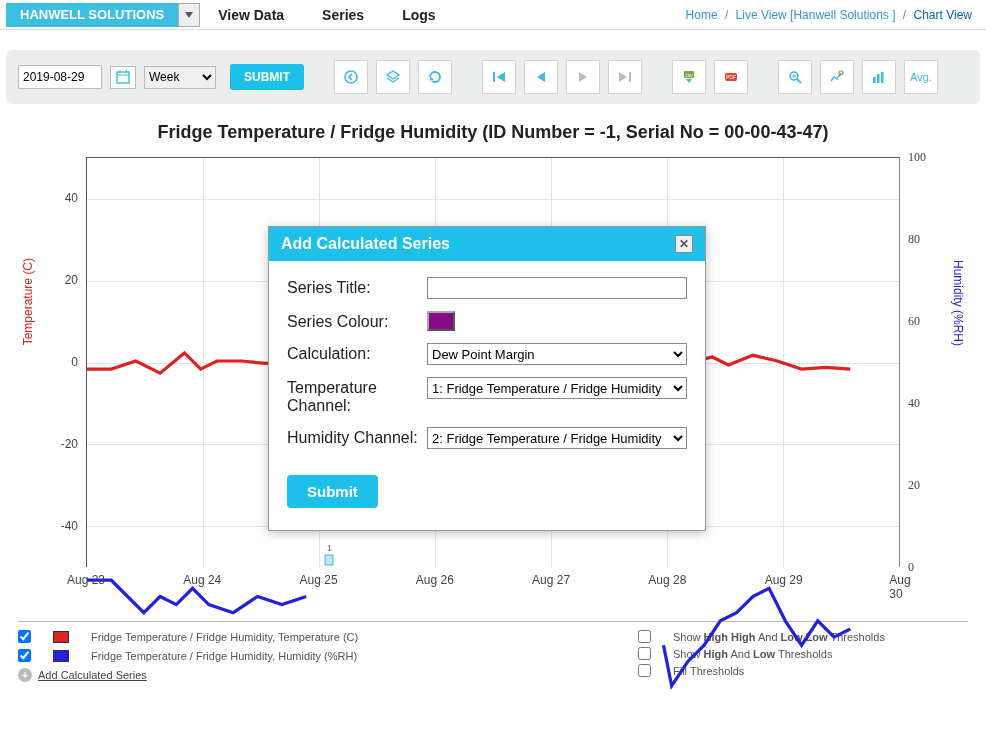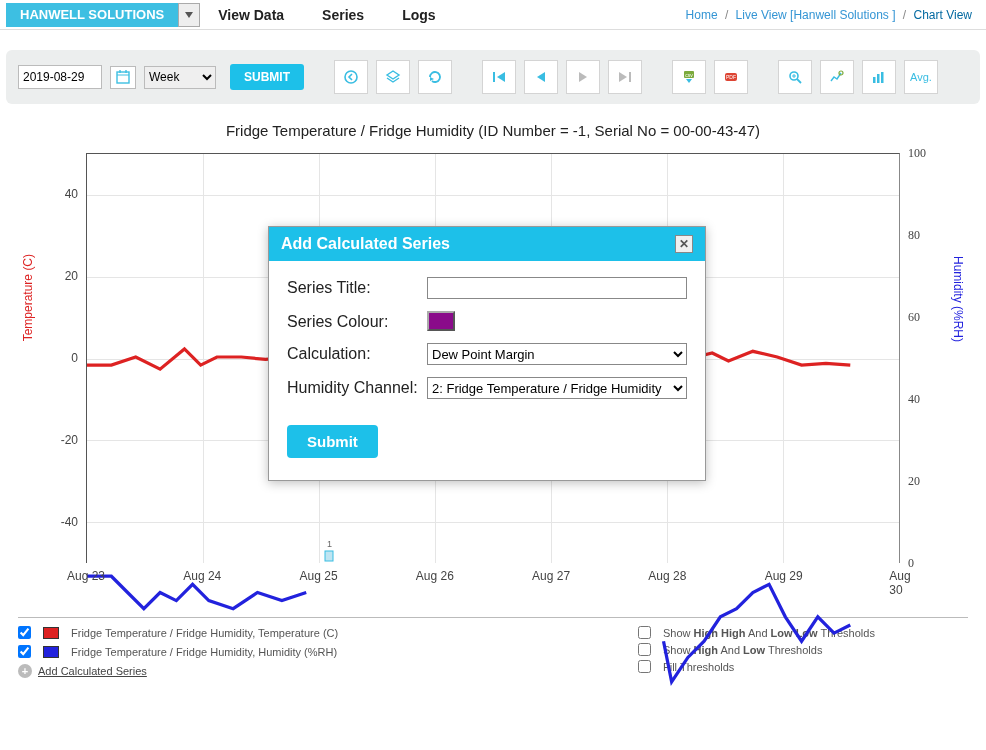--- a/index.html
+++ b/index.html
@@ -15,41 +15,41 @@
 
 .controls-row { background: #eceeee; border-radius: 6px; margin: 20px 6px 0 6px; padding: 10px 12px; display: flex; align-items: center; gap: 8px; }
 .date-input { width: 84px; height: 23px; border: 1px solid #bbb; font-size: 12px; padding: 11px 4px; }
 .cal-btn { width: 26px; height: 23px; border: 1px solid #bbb; background: #fff; display: flex; align-items: center; justify-content: center; cursor: pointer; color: #3dbfe2; }
 .range-select { width: 72px; height: 23px; border: 1px solid #bbb; font-size: 12px; }
 .submit-btn { background: #1dc0e9; color: #fff; border: none; border-radius: 3px; font-weight: bold; font-size: 12px; padding: 6px 14px; cursor: pointer; margin-left: 6px; }
 .icon-btn { width: 34px; height: 34px; border: 1px solid #d4d4d4; border-radius: 0; background: #fff; display: flex; align-items: center; justify-content: center; cursor: pointer; color: #39bde2; }
 .icon-btn.disabled { color: #bbb; }
 .gap { width: 14px; }
 
-.chart-title { text-align: center; font-weight: normal; font-size: 15px; margin: 18px 0 14px 0; color: #222; }
+.chart-title { text-align: center; font-weight: bold; font-size: 18px; margin: 18px 0 14px 0; color: #222; }
 
 .chart-area { position: relative; margin: 0 18px; height: 450px; }
 .yaxis-left { position: absolute; left: 0; top: 0; bottom: 40px; width: 60px; }
 .yaxis-right { position: absolute; right: 0; top: 0; bottom: 40px; width: 60px; }
 .y-tick-l { position: absolute; right: 0; transform: translateY(-50%); font-size: 12px; color: #444; text-align: right; width: 50px; }
 .y-tick-r { position: absolute; left: 0; transform: translateY(-50%); font-size: 12px; color: #444; width: 50px; font-family: Liberation Serif, serif; }
 .axis-label-l { position: absolute; left: 10px; top: 50%; transform: rotate(-90deg) translateX(50%); transform-origin: left center; font-size: 12px; color: #d22; white-space: nowrap; }
 .axis-label-r { position: absolute; right: 10px; top: 50%; transform: rotate(90deg) translateX(-50%); transform-origin: right center; font-size: 12px; color: #22d; white-space: nowrap; }
 .plot { position: absolute; left: 68px; right: 68px; top: 0; bottom: 40px; border: 1px solid #555; border-right-color: #888; border-bottom: none; }
 .grid-h { position: absolute; left: 0; right: 0; border-top: 1px solid #e5e5e5; }
 .grid-v { position: absolute; top: 0; bottom: 0; border-left: 1px solid #e5e5e5; }
 .x-ticks { position: absolute; left: 68px; right: 68px; bottom: 14px; height: 20px; }
 .x-tick { position: absolute; transform: translateX(-50%); font-size: 12px; color: #444; }
 .series-line { position: absolute; left: 0; right: 0; top: 0; bottom: 0; }
 .label-marker { position: absolute; bottom: -2px; width: 14px; font-size: 9px; text-align: center; color: #666; }
 
 .legend-row { margin: 14px 18px 0 18px; border-top: 1px solid #bbb; padding-top: 8px; display: flex; font-size: 11px; color: #555; }
 .legend-left { display: flex; flex-direction: column; gap: 6px; }
 .legend-right { margin-left: auto; display: flex; flex-direction: column; gap: 4px; width: 330px; }
-.legend-item { display: flex; align-items: center; gap: 12px; }
+.legend-item { display: flex; align-items: center; gap: 22px; }
 .swatch { width: 16px; height: 12px; border: 1px solid #333; }
 .add-series { display: flex; align-items: center; gap: 6px; color: #444; cursor: pointer; }
 .add-series span.lbl { text-decoration: underline; }
 .plus-circle { width: 14px; height: 14px; border-radius: 50%; background: #bbb; color: #fff; display: flex; align-items: center; justify-content: center; font-size: 11px; font-weight: bold; }
 
 .modal { position: absolute; left: 268px; top: 226px; width: 438px; background: #fff; border: 1px solid #999; box-shadow: 0 2px 10px rgba(0,0,0,0.25); z-index: 10; }
 .modal-header { background: #1dc0e9; color: #fff; font-weight: bold; font-size: 16px; padding: 8px 12px; display: flex; align-items: center; }
 .modal-close { margin-left: auto; width: 18px; height: 18px; background: #f0f0f0; border: 1px solid #888; color: #555; display: flex; align-items: center; justify-content: center; cursor: pointer; font-size: 12px; }
 .modal-body { padding: 16px 18px 22px 18px; }
 .form-row { display: flex; align-items: flex-start; margin-bottom: 12px; }
@@ -282,18 +282,22 @@
     </div>
     <div class="form-row">
       <div class="form-label">Series Colour:</div>
       <div class="color-box"></div>
     </div>
     <div class="form-row">
       <div class="form-label">Calculation:</div>
       <select class="form-select"><option>Dew Point Margin</option></select>
     </div>
     <div class="form-row">
+      <div class="form-label">Temperature Channel:</div>
+      <select class="form-select"><option>1: Fridge Temperature / Fridge Humidity</option></select>
+    </div>
+    <div class="form-row">
       <div class="form-label">Humidity Channel:</div>
       <select class="form-select"><option>2: Fridge Temperature / Fridge Humidity</option></select>
     </div>
     <button class="modal-submit">Submit</button>
   </div>
 </div>
 
 </body></html>

